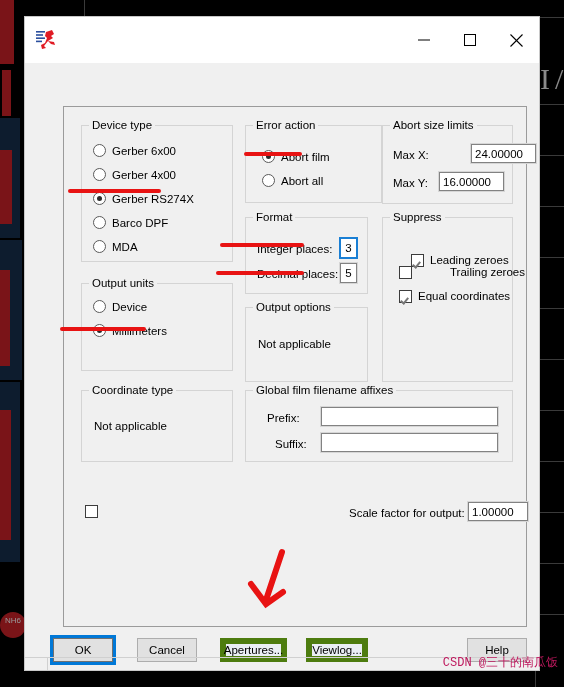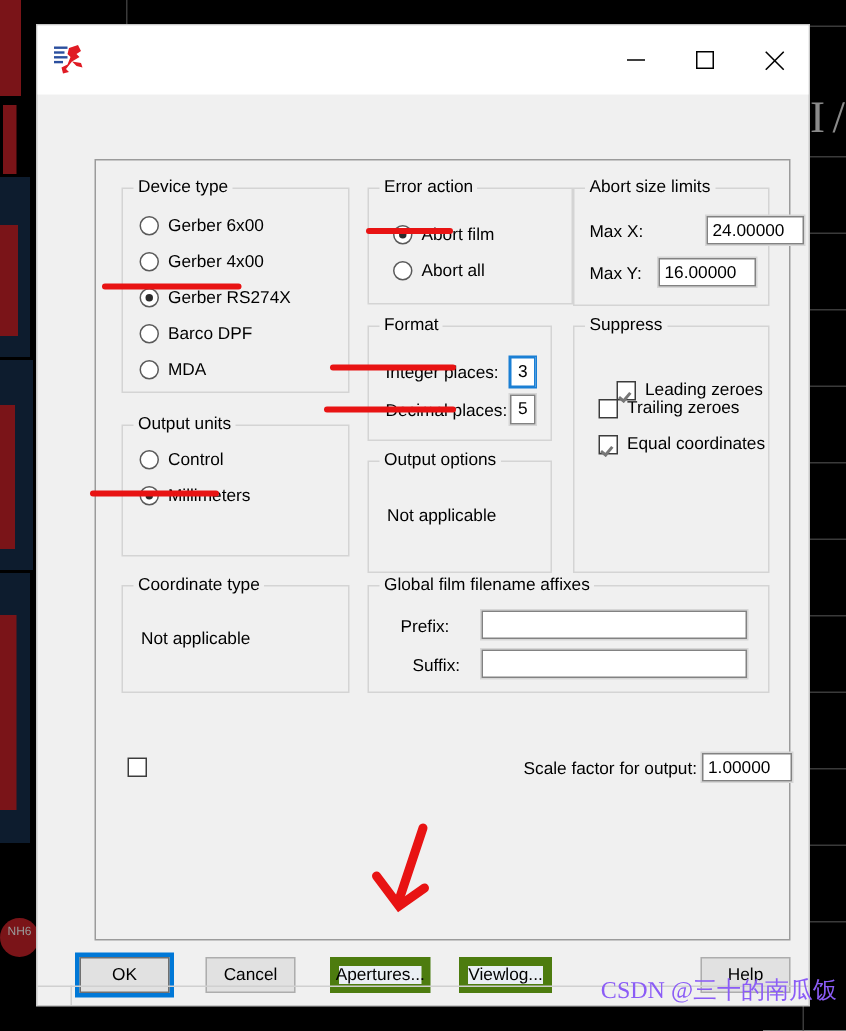--- a/index.html
+++ b/index.html
@@ -245,23 +245,23 @@
     background: #e81313;
     border-radius: 2px;
     z-index: 30;
   }
   #redarrow { position: absolute; z-index: 30; }
 
   
   #watermark {
     position: absolute;
     right: 6px; bottom: 16px;
-    font-size: 16px;
-    color: #8b5cf6;
-    font-family: Liberation Serif, serif;
+    font-size: 12px;
+    color: #be185d;
+    font-family: Liberation Mono, monospace;
     z-index: 40;
     white-space: nowrap;
   }
 </style>
 </head>
 <body>
 
 <div id="bg">
 
   <div class="bg-pcb-red" style="left:0;top:0;width:14px;height:64px;"></div>
@@ -352,21 +352,21 @@
       <div class="radio-row" style="left:11px;top:111px;">
         <span class="radio"></span>
         <span class="radio-label">MDA</span>
       </div>
     </div>
 
     <div class="group" style="left:17px;top:176px;width:152px;height:88px;">
       <div class="legend">Output units</div>
       <div class="radio-row" style="left:11px;top:13px;">
         <span class="radio"></span>
-        <span class="radio-label">Control</span>
+        <span class="radio-label">Device</span>
       </div>
       <div class="radio-row" style="left:11px;top:37px;">
         <span class="radio on"></span>
         <span class="radio-label">Millimeters</span>
       </div>
     </div>
 
     <div class="group" style="left:17px;top:283px;width:152px;height:72px;">
       <div class="legend">Coordinate type</div>
       <div class="stat" style="left:12px;top:29px;">Not applicable</div>
@@ -404,21 +404,21 @@
       <div class="stat" style="left:10px;top:51px;">Max Y:</div>
       <div class="tinput" style="left:56px;top:46px;width:65px;height:19px;">16.00000</div>
     </div>
 
     <div class="group" style="left:318px;top:110px;width:131px;height:165px;">
       <div class="legend">Suppress</div>
       <div class="check-row" style="left:28px;top:22px;margin-top:12px;">
         <span class="checkbox on"></span>
         <span class="check-label">Leading zeroes</span>
       </div>
-      <div class="check-row" style="left:16px;top:46px;">
+      <div class="check-row" style="left:16px;top:46px;gap:32px;">
         <span class="checkbox"></span>
         <span class="check-label">Trailing zeroes</span>
       </div>
       <div class="check-row" style="left:16px;top:70px;">
         <span class="checkbox on"></span>
         <span class="check-label">Equal coordinates</span>
       </div>
     </div>
 
     <div class="group" style="left:181px;top:283px;width:268px;height:72px;">

